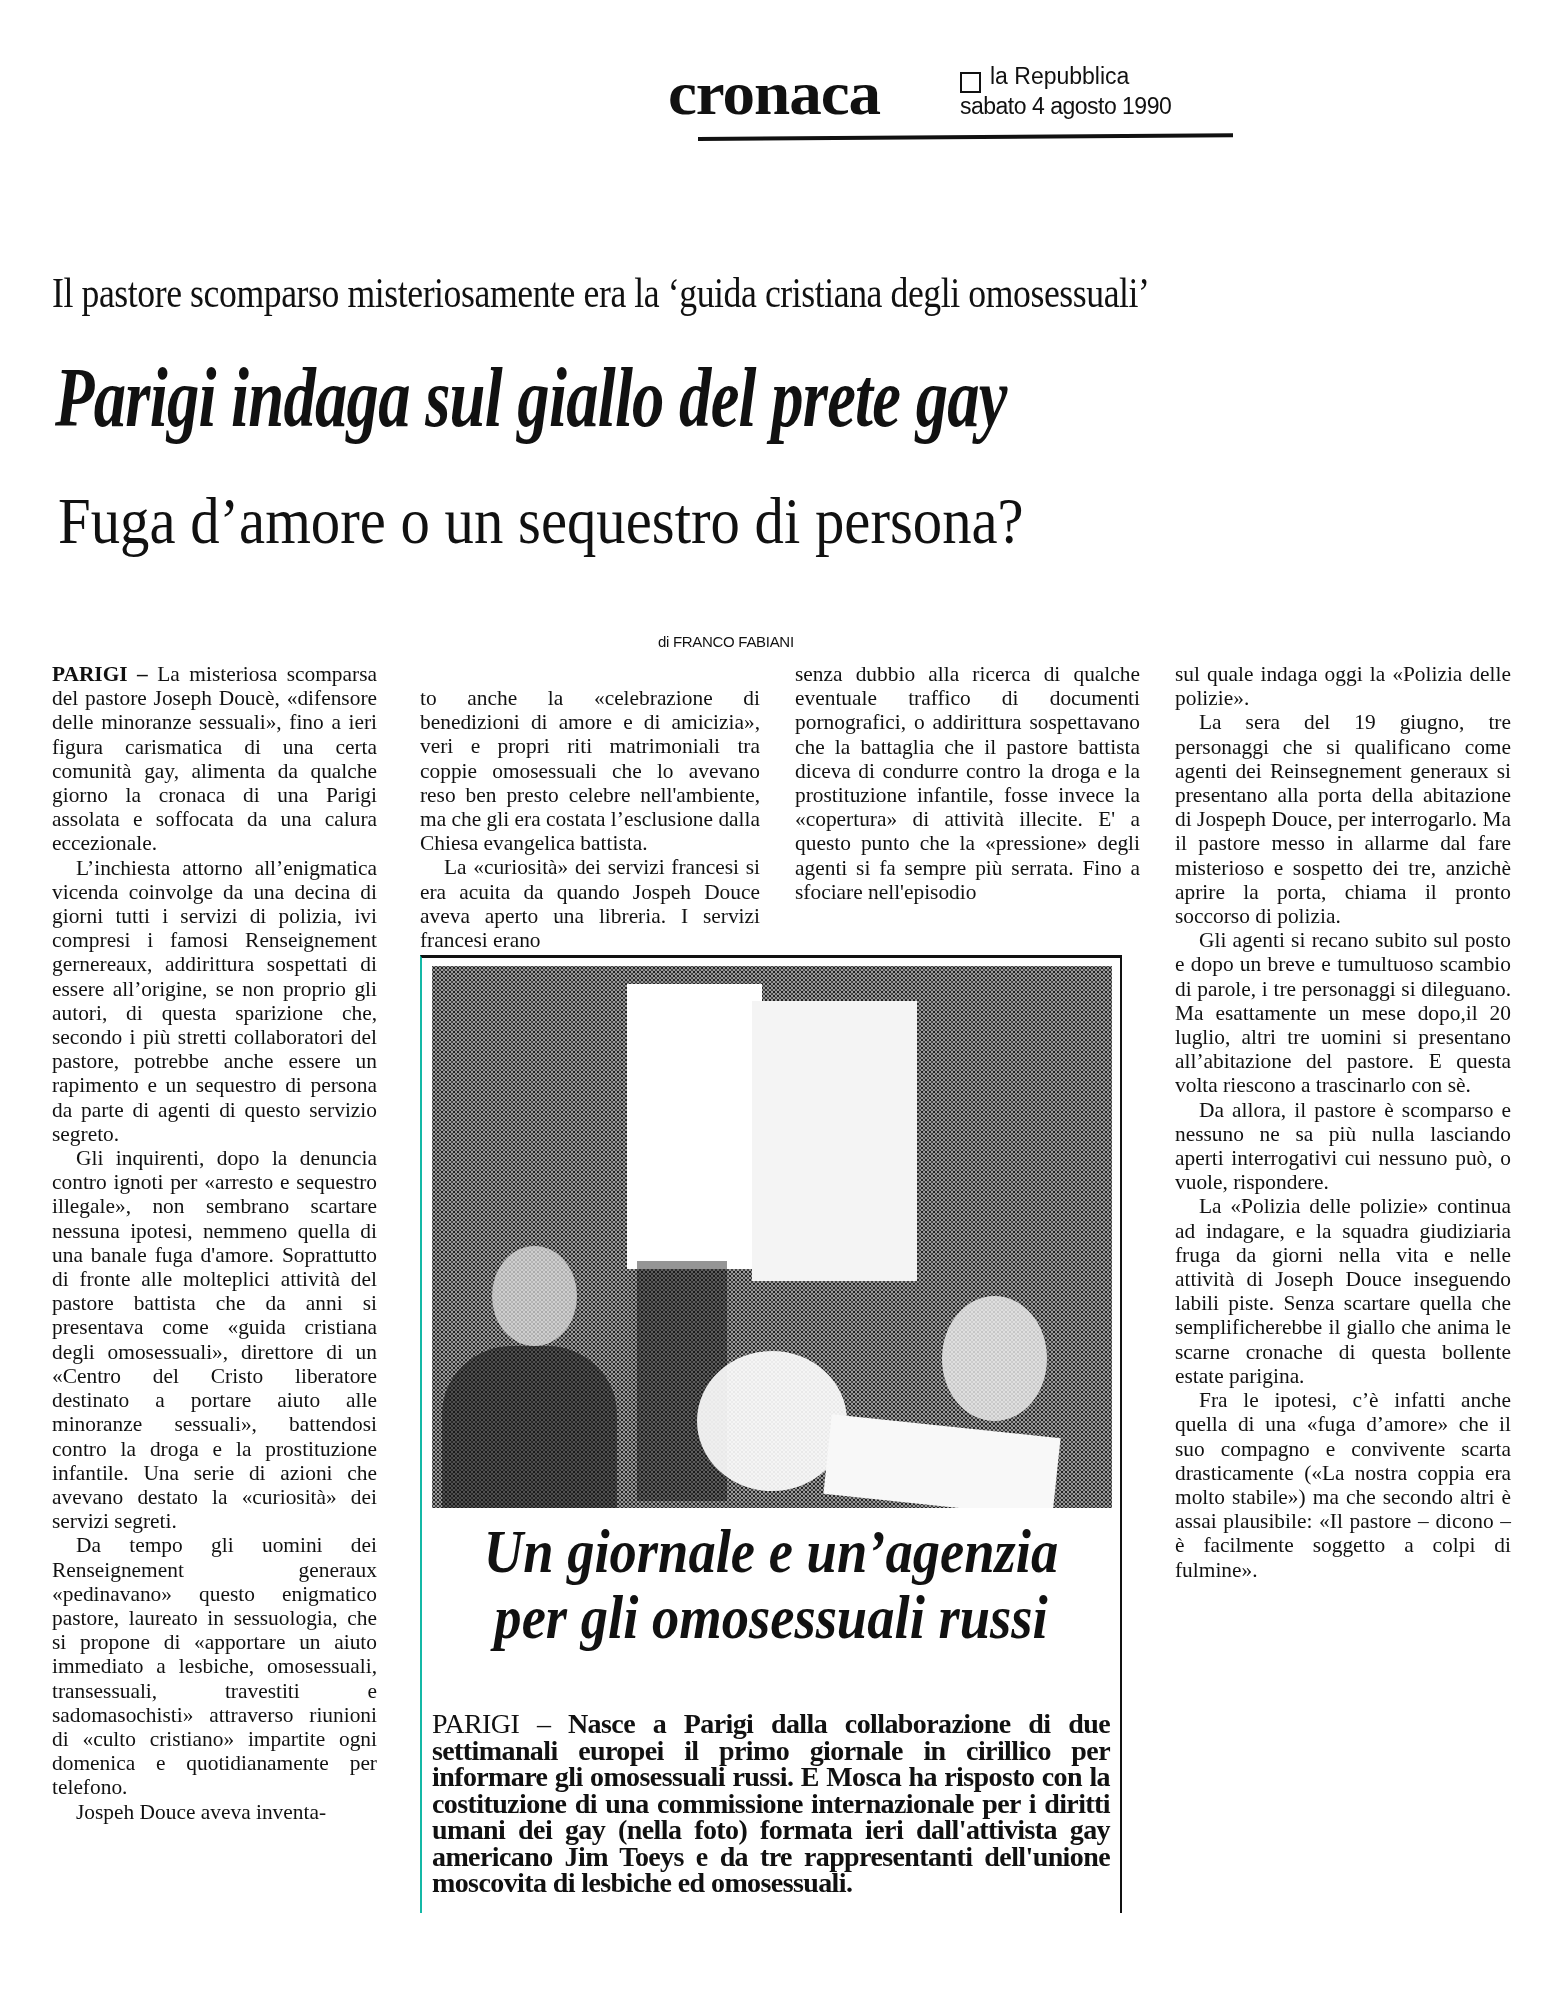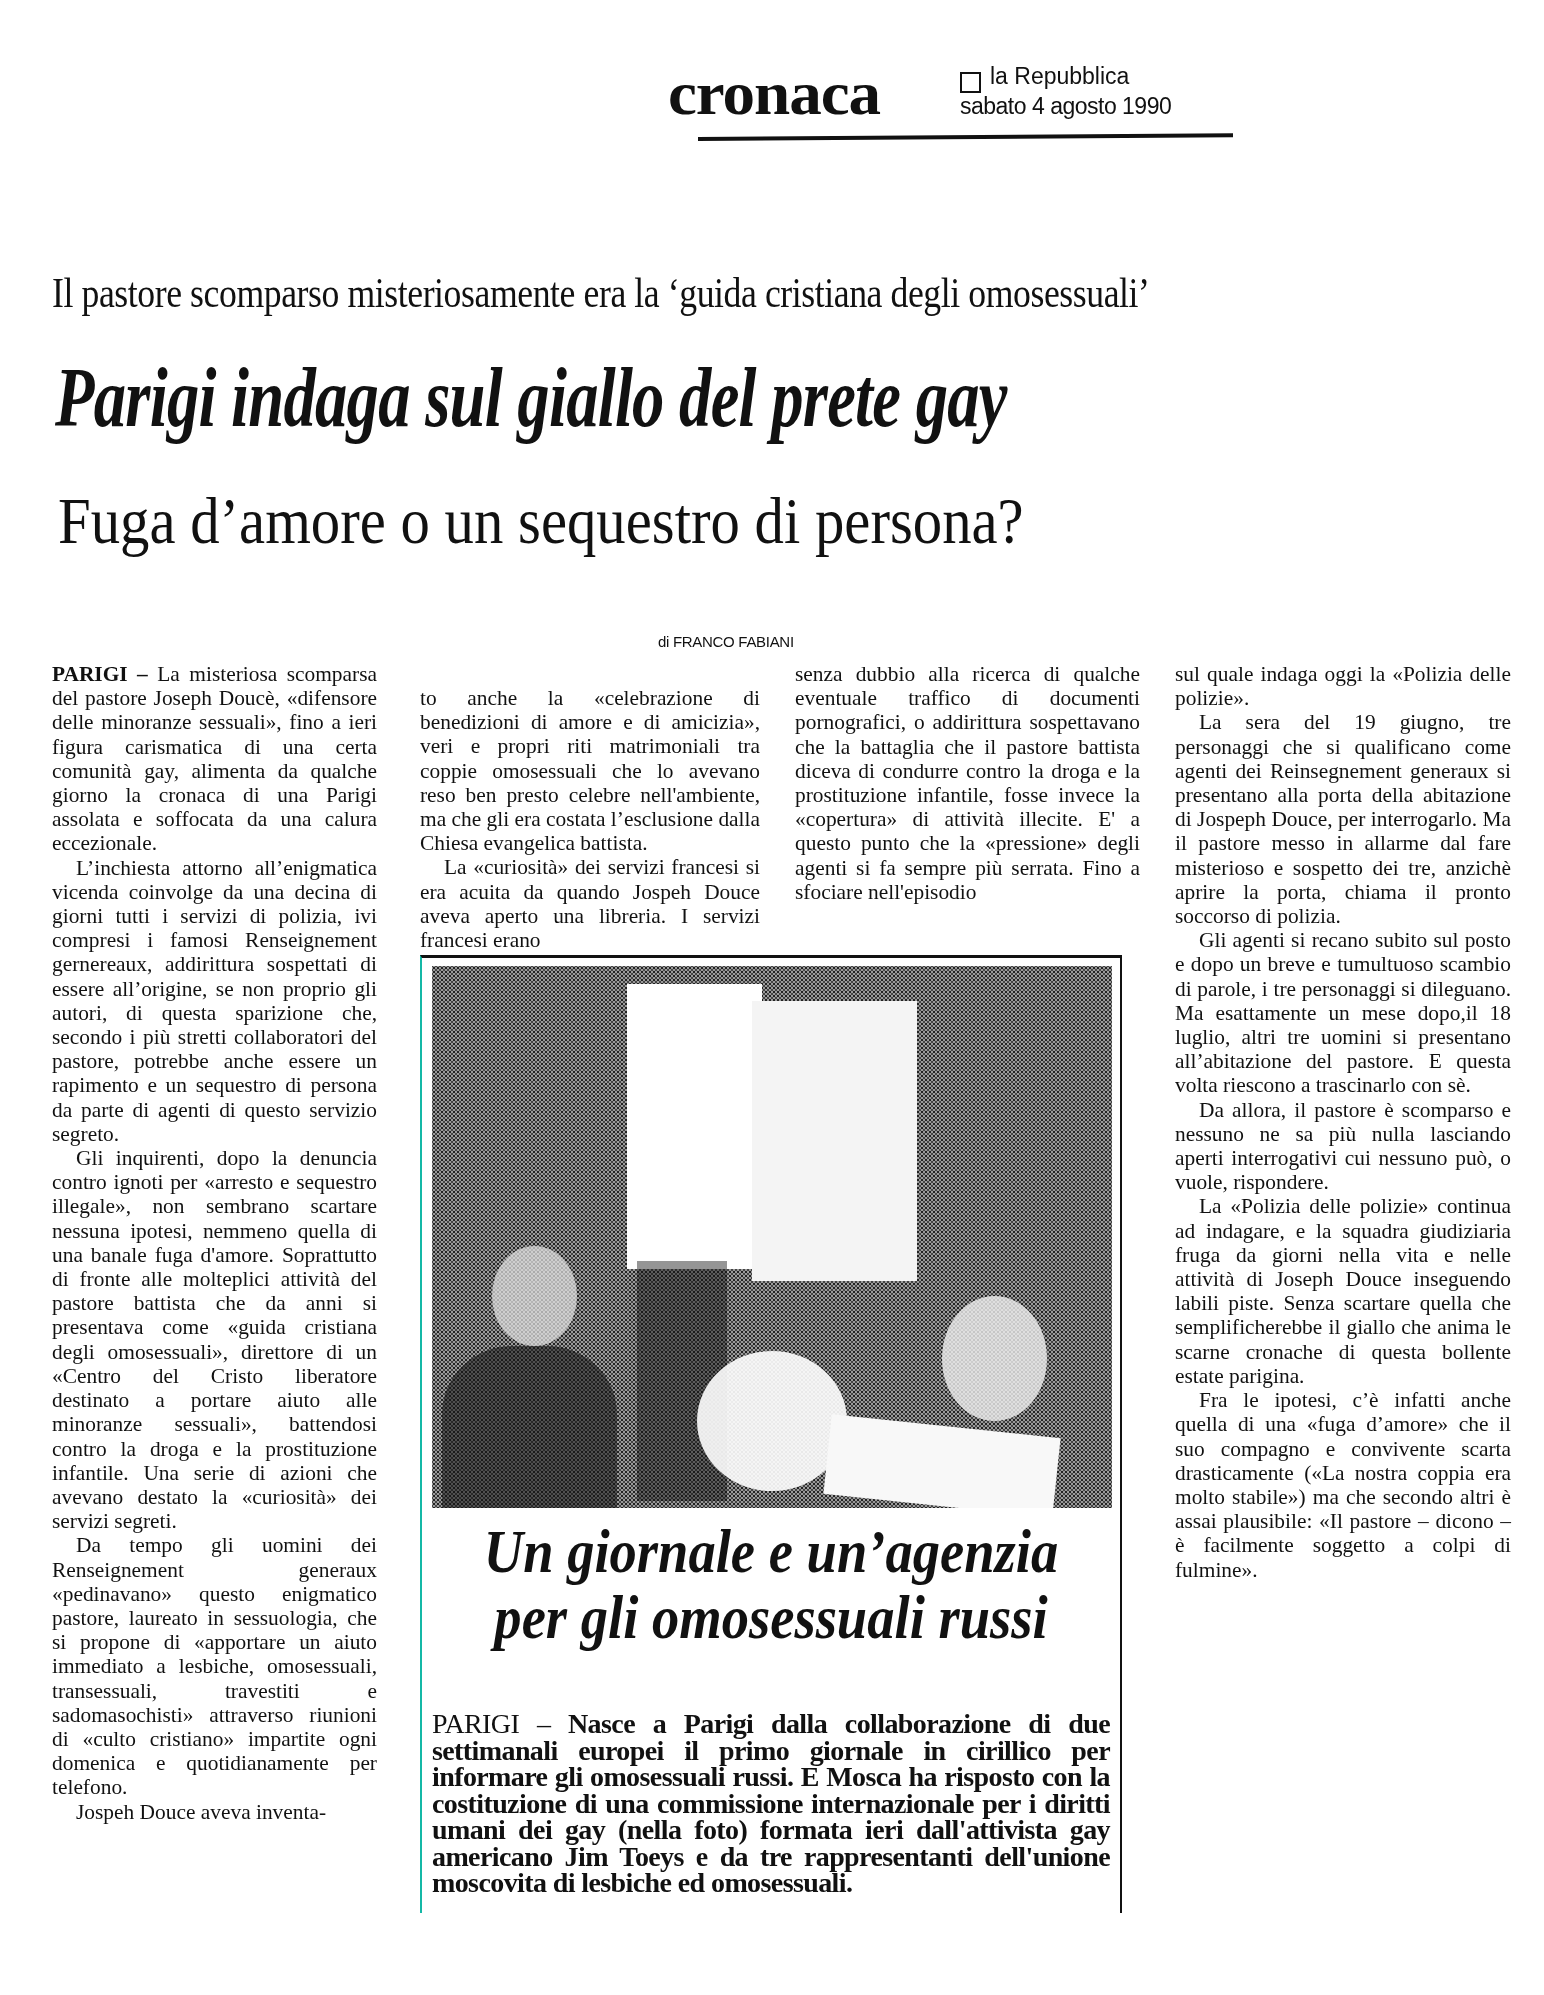--- a/index.html
+++ b/index.html
@@ -72,21 +72,21 @@
   <p>La «curiosità» dei servizi francesi si era acuita da quando Jospeh Douce aveva aperto una libreria. I servizi francesi erano</p>
 </div>
 
 <div class="col col3">
   <p class="first">senza dubbio alla ricerca di qualche eventuale traffico di documenti pornografici, o addirittura sospettavano che la battaglia che il pastore battista diceva di condurre contro la droga e la prostituzione infantile, fosse invece la «copertura» di attività illecite. E' a questo punto che la «pressione» degli agenti si fa sempre più serrata. Fino a sfociare nell'episodio</p>
 </div>
 
 <div class="col col4">
   <p class="first">sul quale indaga oggi la «Polizia delle polizie».</p>
   <p>La sera del 19 giugno, tre personaggi che si qualificano come agenti dei Reinsegnement generaux si presentano alla porta della abitazione di Jospeph Douce, per interrogarlo. Ma il pastore messo in allarme dal fare misterioso e sospetto dei tre, anzichè aprire la porta, chiama il pronto soccorso di polizia.</p>
-  <p>Gli agenti si recano subito sul posto e dopo un breve e tumultuoso scambio di parole, i tre personaggi si dileguano. Ma esattamente un mese dopo,il 18 luglio, altri tre uomini si presentano all’abitazione del pastore. E questa volta riescono a trascinarlo con sè.</p>
+  <p>Gli agenti si recano subito sul posto e dopo un breve e tumultuoso scambio di parole, i tre personaggi si dileguano. Ma esattamente un mese dopo,il 20 luglio, altri tre uomini si presentano all’abitazione del pastore. E questa volta riescono a trascinarlo con sè.</p>
   <p>Da allora, il pastore è scomparso e nessuno ne sa più nulla lasciando aperti interrogativi cui nessuno può, o vuole, rispondere.</p>
   <p>La «Polizia delle polizie» continua ad indagare, e la squadra giudiziaria fruga da giorni nella vita e nelle attività di Joseph Douce inseguendo labili piste. Senza scartare quella che semplificherebbe il giallo che anima le scarne cronache di questa bollente estate parigina.</p>
   <p>Fra le ipotesi, c’è infatti anche quella di una «fuga d’amore» che il suo compagno e convivente scarta drasticamente («La nostra coppia era molto stabile») ma che secondo altri è assai plausibile: «Il pastore – dicono – è facilmente soggetto a colpi di fulmine».</p>
 </div>
 
 <div class="photo-box">
   <div class="photo" title="Gruppo di persone attorno a un tavolo (foto)">
     <div class="light1"></div>
     <div class="light2"></div>
     <div class="dark2"></div>

